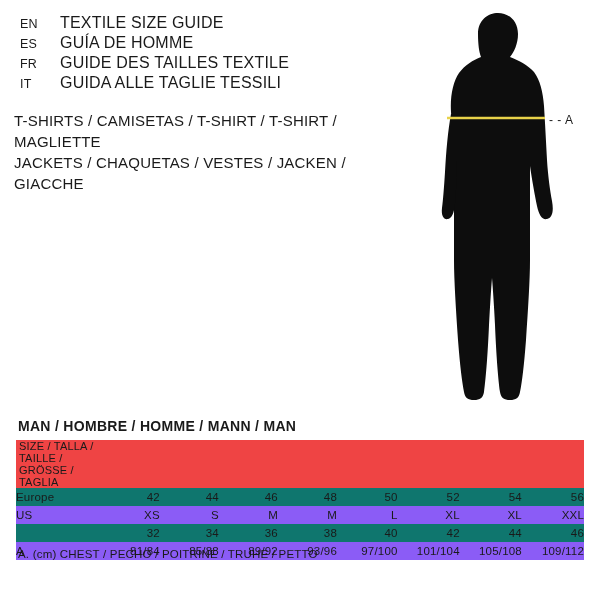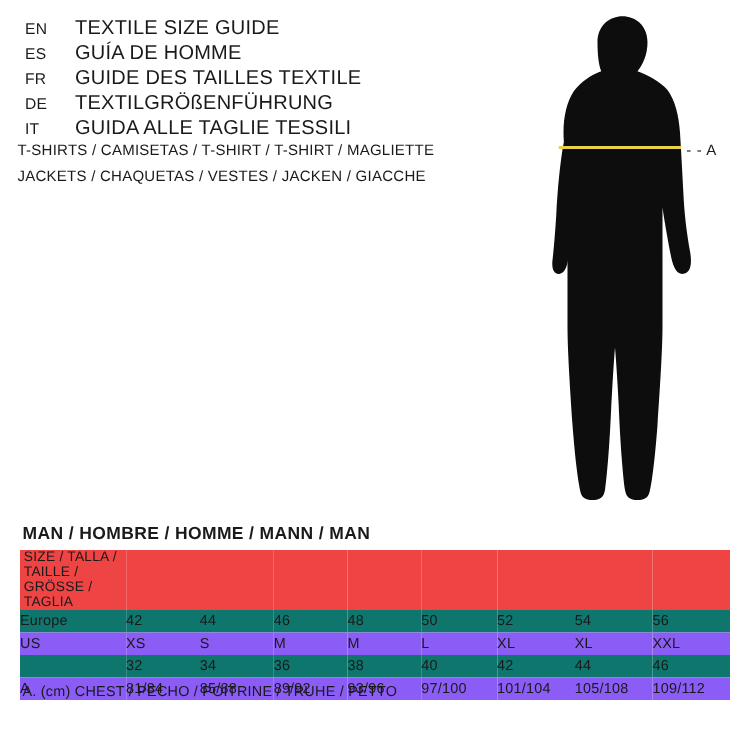--- a/index.html
+++ b/index.html
@@ -44,21 +44,21 @@
     color: #1a1a1a;
   }
 
   .garment-block {
     position: absolute;
     top: 110px;
     left: 14px;
     width: 360px;
   }
   .garment-line {
-    font-size: 12px;
+    font-size: 15px;
     letter-spacing: 0.2px;
     line-height: 21px;
     color: #1a1a1a;
   }
 
   
   .figure-wrap {
     position: absolute;
     top: 10px;
     left: 400px;
@@ -113,21 +113,21 @@
   }
   table.sizes tr.plain td {
     background: #8b5cf6;
   }
   td.c-label {
     width: 92px;
     padding-left: 3px;
   }
   td.c-val {
     width: 68px;
-    text-align: left;
+    text-align: right;
   }
   .head td.c-label {
     padding-left: 3px;
   }
 
   .footnote {
     position: absolute;
     left: 18px;
     top: 548px;
     font-size: 11.5px;
@@ -145,24 +145,20 @@
       <span class="lang-code">EN</span>
       <span class="lang-text">TEXTILE SIZE GUIDE</span>
     </div>
     <div class="lang-row">
       <span class="lang-code">ES</span>
       <span class="lang-text">GUÍA DE HOMME</span>
     </div>
     <div class="lang-row">
       <span class="lang-code">FR</span>
       <span class="lang-text">GUIDE DES TAILLES TEXTILE</span>
-    </div>
-    <div class="lang-row">
-      <span class="lang-code">DE</span>
-      <span class="lang-text">TEXTILGRÖßENFÜHRUNG</span>
     </div>
     <div class="lang-row">
       <span class="lang-code">IT</span>
       <span class="lang-text">GUIDA ALLE TAGLIE TESSILI</span>
     </div>
   </div>
 
   <div class="garment-block">
     <div class="garment-line">T-SHIRTS / CAMISETAS / T-SHIRT / T-SHIRT / MAGLIETTE</div>
     <div class="garment-line">JACKETS / CHAQUETAS / VESTES / JACKEN / GIACCHE</div>

